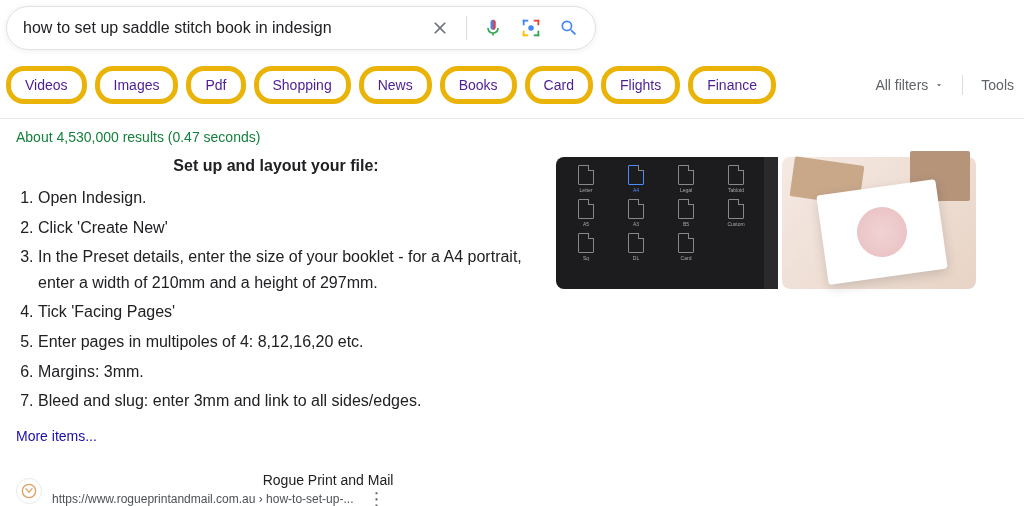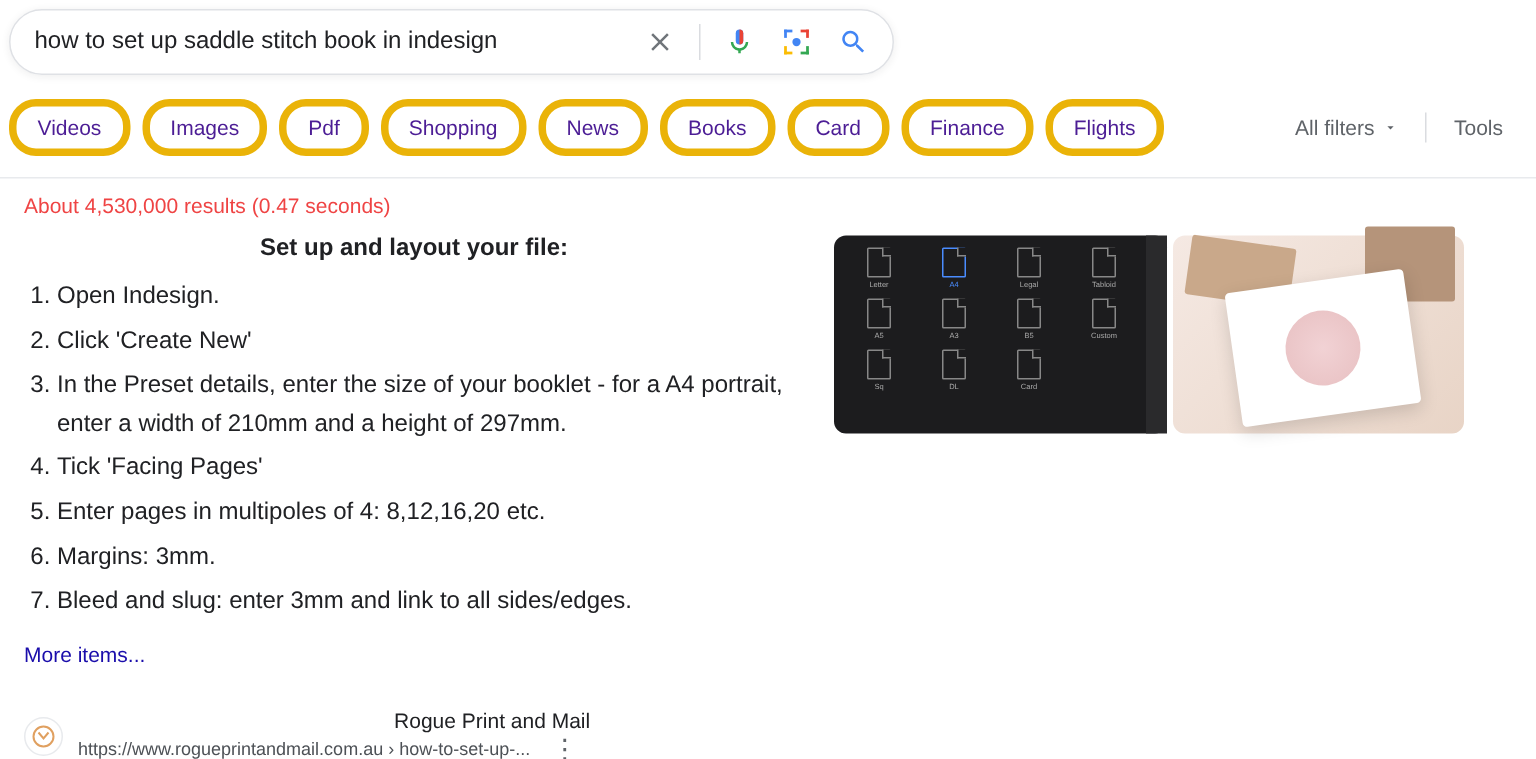--- a/index.html
+++ b/index.html
@@ -1,18 +1,18 @@
 <!DOCTYPE html>
 <html><head>
 <meta charset="utf-8">
 <style>
 * { box-sizing: border-box; margin: 0; padding: 0; }
 body { font-family: arial, sans-serif; background: #fff; color: #202124; width: 1024px; }
 
-.top-area { padding: 6px 16px 0 0; }
+.top-area { padding: 6px 4px 0 0; }
 .search-bar {
   display: flex; align-items: center;
   width: 590px; height: 44px;
   border: 1px solid #dfe1e5; border-radius: 24px;
   margin-left: 6px; padding: 0 14px 0 16px;
   box-shadow: 0 1px 6px rgba(32,33,36,0.08);
 }
 .search-input {
   flex: 1; border: none; outline: none;
   font-size: 16px; color: #202124;
@@ -32,21 +32,21 @@
   background: #fff;
 }
 .filter-right { margin-left: auto; display: flex; align-items: center; gap: 18px; color: #5f6368; font-size: 14px; }
 .all-filters { display:flex; align-items:center; gap:6px; cursor:pointer;margin-left:47px; }
 .vline { width:1px; height:20px; background:#dadce0; }
 .tools { cursor:pointer; }
 
 .divider { border-top: 1px solid #e8eaed; margin: 4px 0 10px 0; }
 
 .results { padding: 0 16px; }
-.stats { color:#ef4444; font-size:14px; margin-bottom:12px; }
+.stats { color:#15803d; font-size:14px; margin-bottom:12px; }
 
 .two-col { display:flex; gap:20px; }
 .left-col { flex:1; max-width:520px; }
 .right-col { width:420px; }
 
 .snippet-heading { font-size:16px; font-weight:bold; margin-bottom:10px;text-align:center; }
 .steps { list-style: decimal; padding-left: 22px; font-size:16px; line-height:1.6; }
 .steps li { margin-bottom:4px; }
 
 .more-items { color:#1a0dab; font-size:14px; margin-top:14px; cursor:pointer; }
@@ -118,22 +118,22 @@
 
   <div class="filter-row">
     <div class="chips">
       <div class="chip">Videos</div>
       <div class="chip">Images</div>
       <div class="chip">Pdf</div>
       <div class="chip">Shopping</div>
       <div class="chip">News</div>
       <div class="chip">Books</div>
       <div class="chip">Card</div>
+      <div class="chip">Flights</div>
       <div class="chip">Finance</div>
-      <div class="chip">Flights</div>
     </div>
     <div class="filter-right">
       <div class="all-filters">
         <span>All filters</span>
         <svg width="10" height="10" viewBox="0 0 24 24">
             <path fill="#5f6368" d="M7 10l5 5 5-5z"></path>
           </svg>
       </div>
       <div class="vline"></div>
       <div class="tools">Tools</div>

